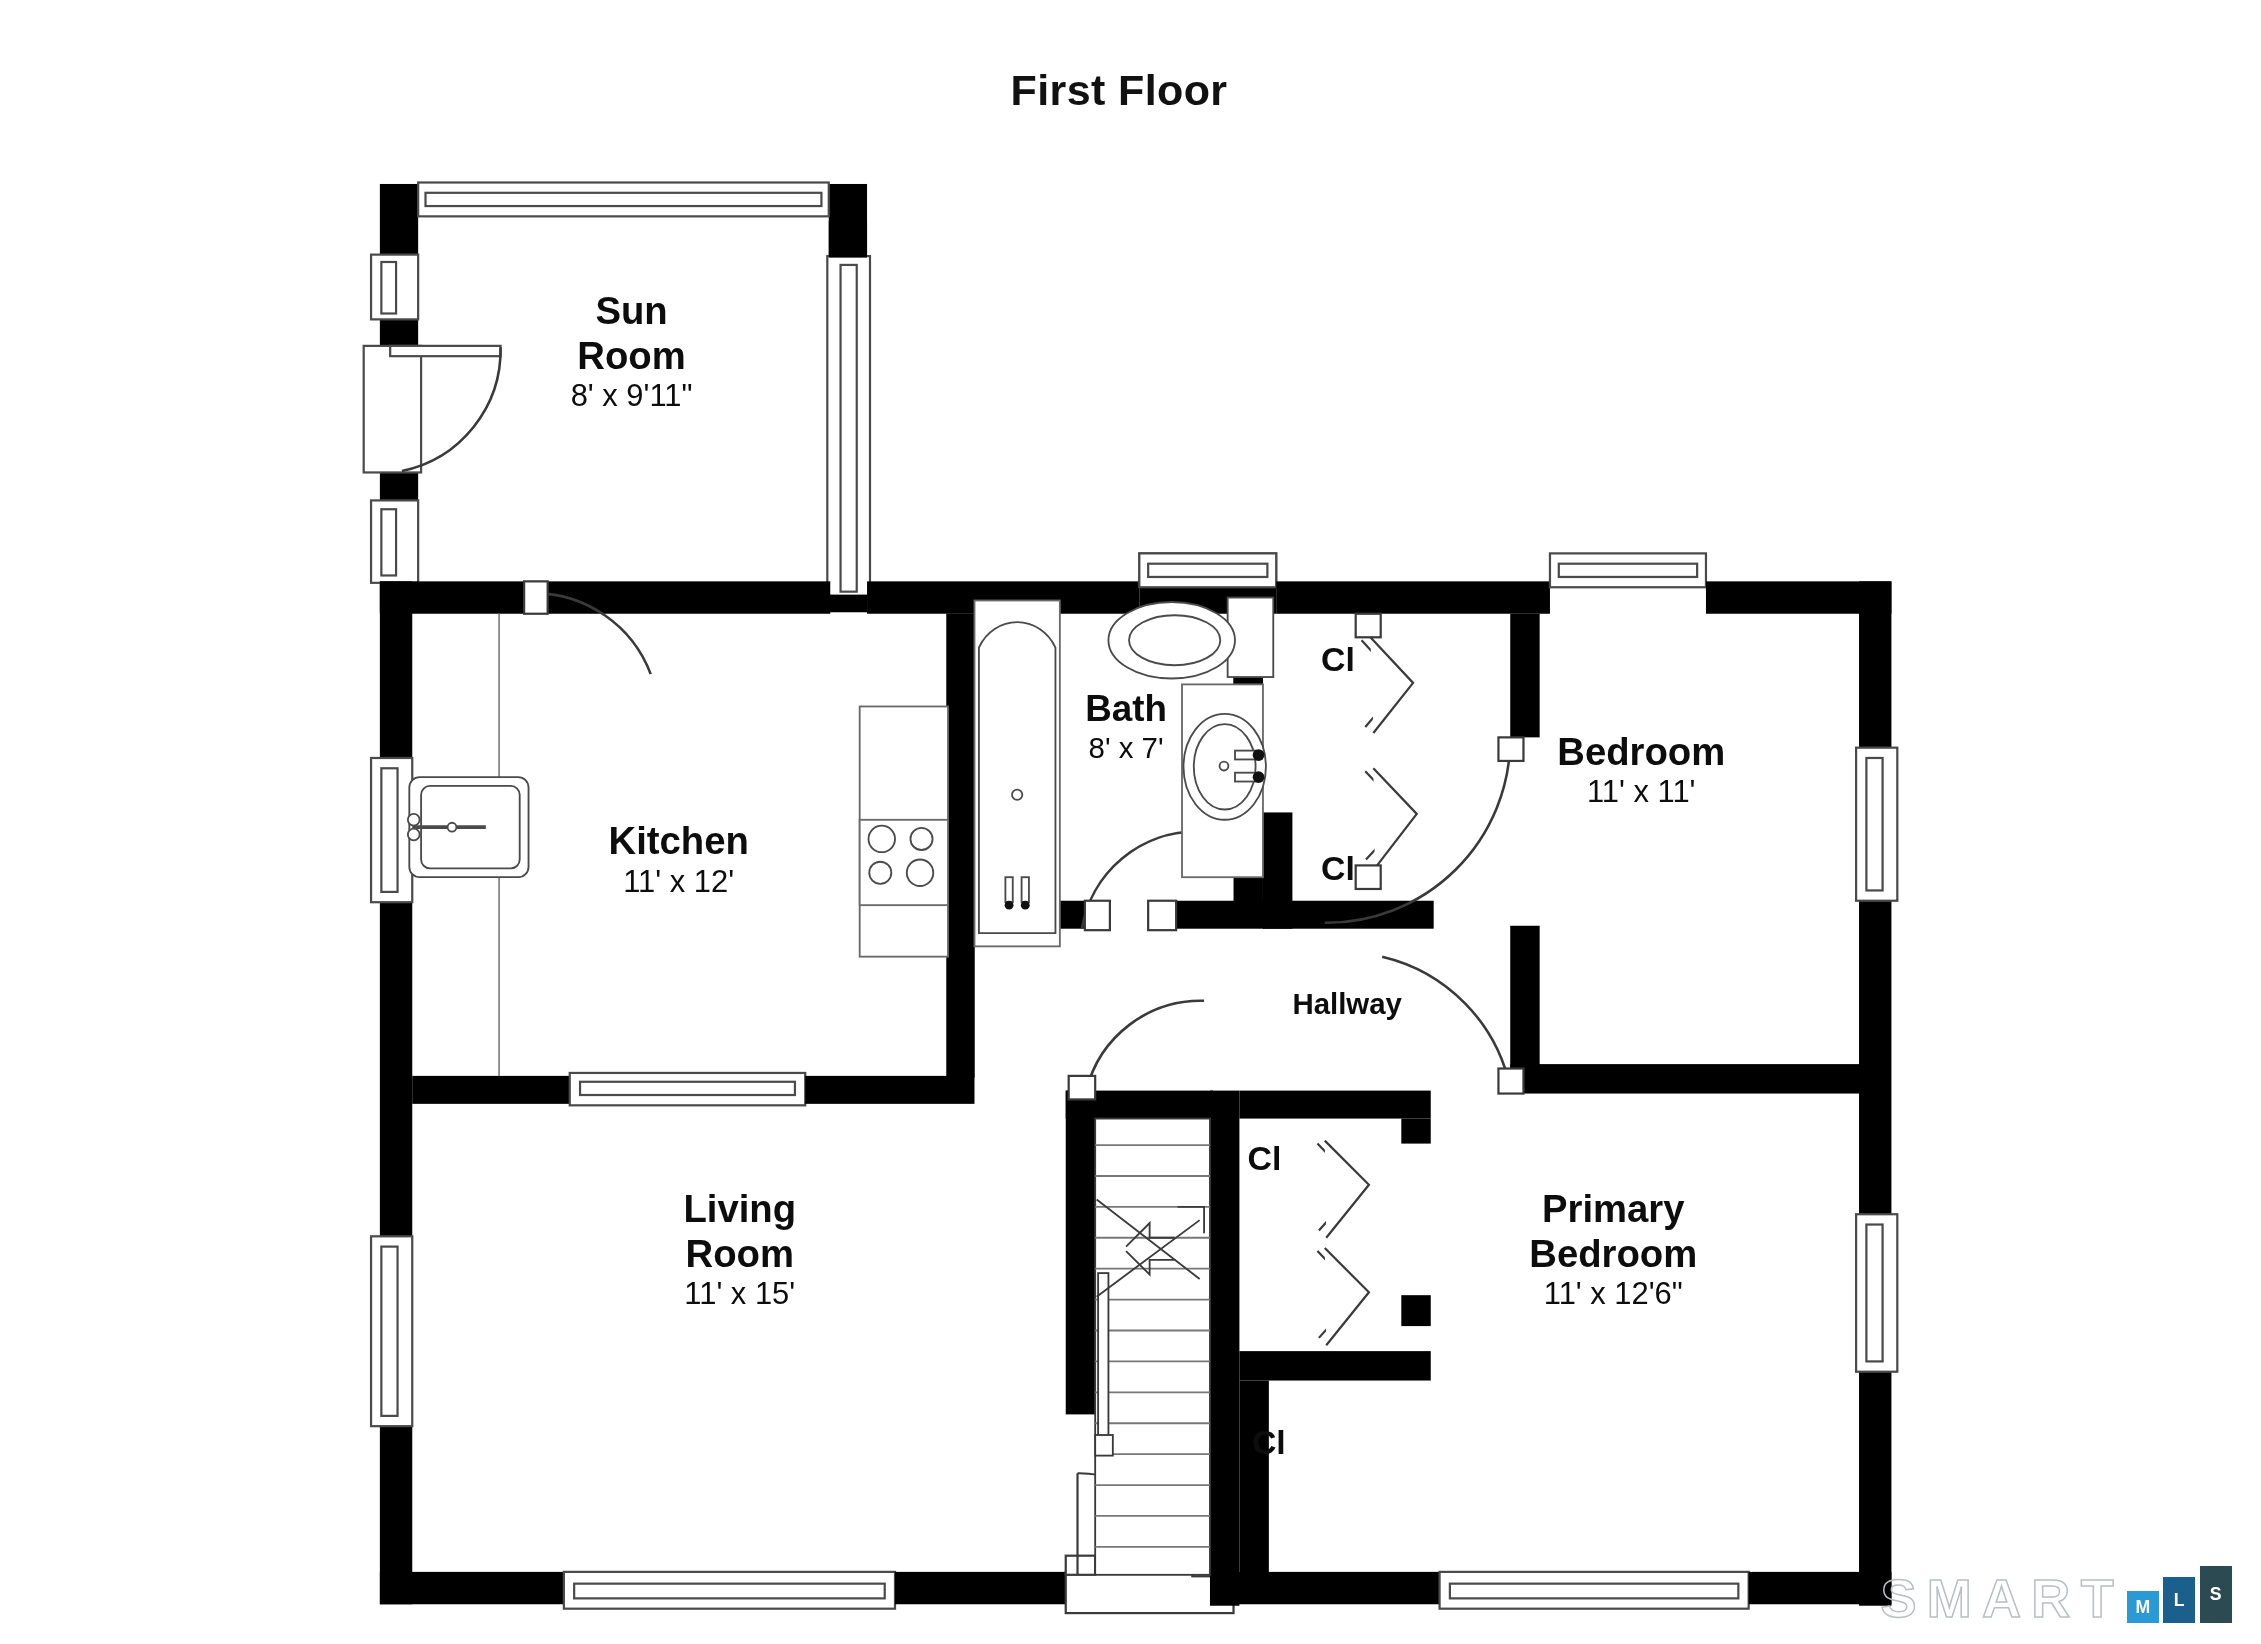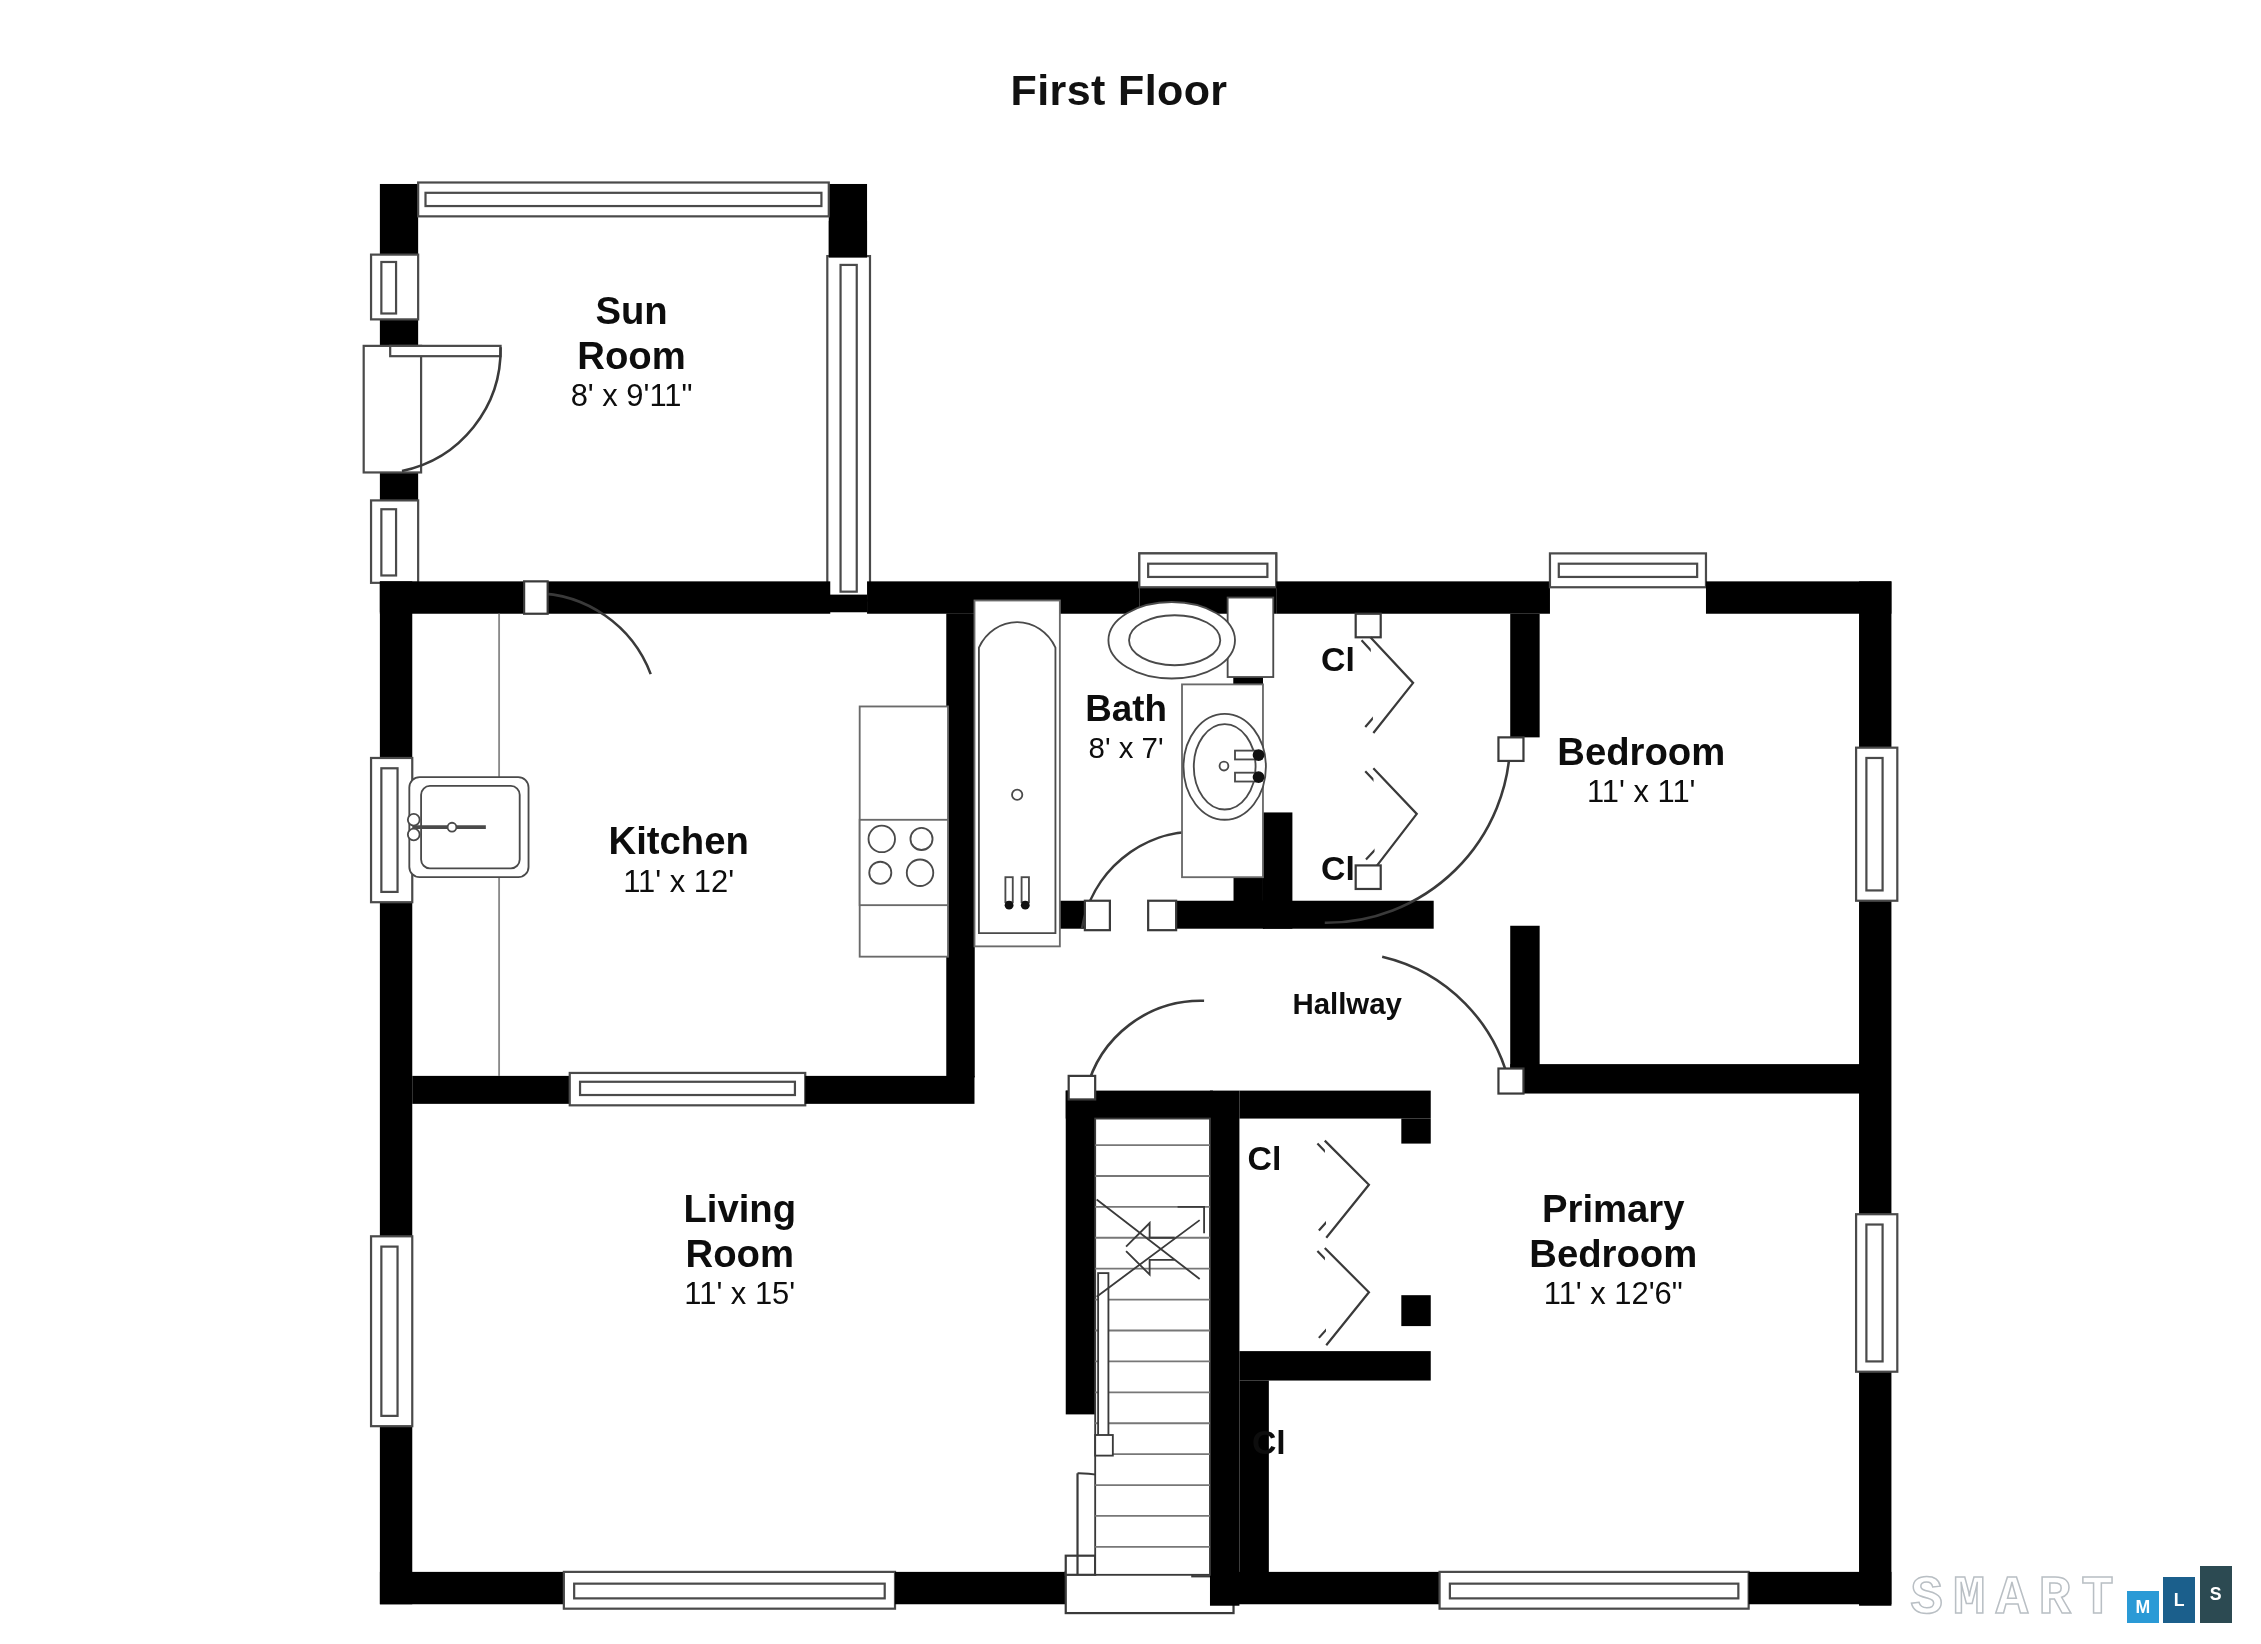--- a/index.html
+++ b/index.html
@@ -11,21 +11,21 @@
     font-size:43px;font-weight:bold;color:#111;letter-spacing:0.4px;
   }
   #plan-svg{position:absolute;top:0;left:0;}
   .rm-name{font-family:"Liberation Sans",sans-serif;font-weight:bold;fill:#0d0d0d;}
   .rm-dim{font-family:"Liberation Sans",sans-serif;font-weight:normal;fill:#0d0d0d;}
   .cl-lbl{font-family:"Liberation Sans",sans-serif;font-weight:bold;fill:#0d0d0d;}
   .hall-lbl{font-family:"Liberation Sans",sans-serif;font-weight:bold;fill:#0d0d0d;}
   #watermark{position:absolute;right:29.4px;bottom:20.6px;display:flex;align-items:flex-end;}
   #wm-smart{font-size:54px;font-weight:bold;letter-spacing:10.3px;
             color:transparent;-webkit-text-stroke:1.5px #b9bfc4;
-            font-family:Liberation Mono, monospace;line-height:.92;}
+            font-family:Liberation Sans, sans-serif;line-height:.92;}
   .wm-box{display:inline-flex;align-items:center;justify-content:center;
           color:#fff;font-weight:bold;font-family:"Liberation Sans",sans-serif;}
   #wm-m{width:32px;height:32px;font-size:17.7px;margin-left:2.9px;}
   #wm-l{width:32px;height:46px;font-size:17.7px;margin-left:4.4px;}
   #wm-s{width:32px;height:57px;font-size:17.7px;margin-left:4.4px;}
 </style>
 </head>
 <body>
 
 <div id="stage">

